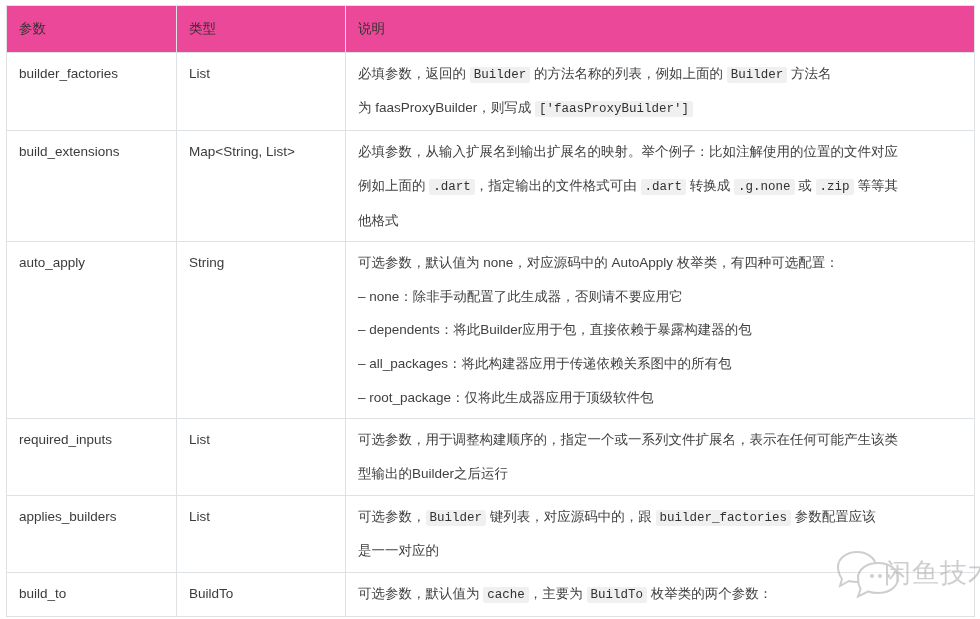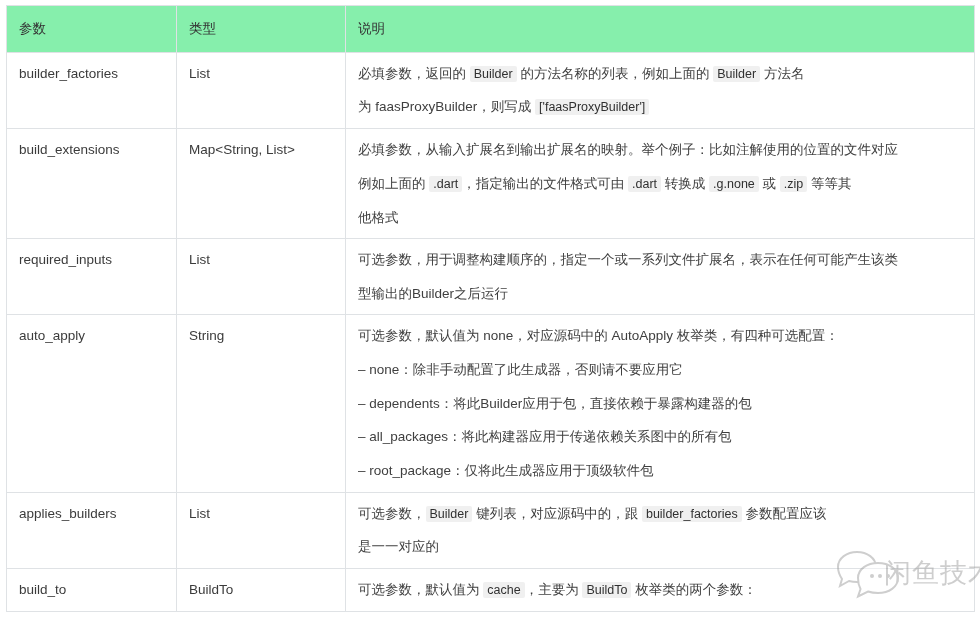--- a/index.html
+++ b/index.html
@@ -39,42 +39,42 @@
   table.param-table td {
     border: 1px solid #dfe2e5;
     padding: 8px 12px 8px 12px;
     vertical-align: top;
     text-align: left;
     font-weight: normal;
     color: #3f3f3f;
   }
 
   table.param-table thead th {
-    background: #86efac;
+    background: #ec4899;
     color: #333333;
     padding-top: 10px;
     padding-bottom: 10px;
     font-size: 13.5px;
   }
 
   table.param-table tbody td.cell-name,
   table.param-table tbody td.cell-type {
     color: #3b3b3b;
     white-space: nowrap;
   }
 
   td.cell-desc { color: #3f3f3f; }
 
   .line { display: block; }
   .line + .line { margin-top: 8px; }
 
   .bullet { display: block; white-space: nowrap; }
 
   code, .code {
-    font-family: Liberation Sans, sans-serif;
+    font-family: Liberation Mono, monospace;
     background: #f0f0f0;
     border-radius: 2px;
     padding: 1px 4px;
     font-size: 12.5px;
     color: #303030;
     white-space: pre;
   }
 
   
   .watermark {
@@ -127,36 +127,36 @@
         <tr>
           <td class="cell-name">build_extensions</td>
           <td class="cell-type">Map&lt;String, List&gt;</td>
           <td class="cell-desc">
             <span class="line"><span>必填参数，从输入扩展名到输出扩展名的映射。举个例子：比如注解使用的位置的文件对应</span></span>
             <span class="line"><span>例如上面的 </span><code>.dart</code><span>，指定输出的文件格式可由 </span><code>.dart</code><span> 转换成 </span><code>.g.none</code><span> 或 </span><code>.zip</code><span> 等等其</span></span>
             <span class="line"><span>他格式</span></span>
           </td>
         </tr>
         <tr>
-          <td class="cell-name">required_inputs</td>
-          <td class="cell-type">List</td>
-          <td class="cell-desc">
-            <span class="line"><span>可选参数，用于调整构建顺序的，指定一个或一系列文件扩展名，表示在任何可能产生该类</span></span>
-            <span class="line"><span>型输出的Builder之后运行</span></span>
-          </td>
-        </tr>
-        <tr>
           <td class="cell-name">auto_apply</td>
           <td class="cell-type">String</td>
           <td class="cell-desc">
             <span class="line"><span>可选参数，默认值为 none，对应源码中的 AutoApply 枚举类，有四种可选配置：</span></span>
             <span class="line bullet"><span>– none：除非手动配置了此生成器，否则请不要应用它</span></span>
             <span class="line bullet"><span>– dependents：将此Builder应用于包，直接依赖于暴露构建器的包</span></span>
             <span class="line bullet"><span>– all_packages：将此构建器应用于传递依赖关系图中的所有包</span></span>
             <span class="line bullet"><span>– root_package：仅将此生成器应用于顶级软件包</span></span>
+          </td>
+        </tr>
+        <tr>
+          <td class="cell-name">required_inputs</td>
+          <td class="cell-type">List</td>
+          <td class="cell-desc">
+            <span class="line"><span>可选参数，用于调整构建顺序的，指定一个或一系列文件扩展名，表示在任何可能产生该类</span></span>
+            <span class="line"><span>型输出的Builder之后运行</span></span>
           </td>
         </tr>
         <tr>
           <td class="cell-name">applies_builders</td>
           <td class="cell-type">List</td>
           <td class="cell-desc">
             <span class="line"><span>可选参数，</span><code>Builder</code><span> 键列表，对应源码中的，跟 </span><code>builder_factories</code><span> 参数配置应该</span></span>
             <span class="line"><span>是一一对应的</span></span>
           </td>
         </tr>

